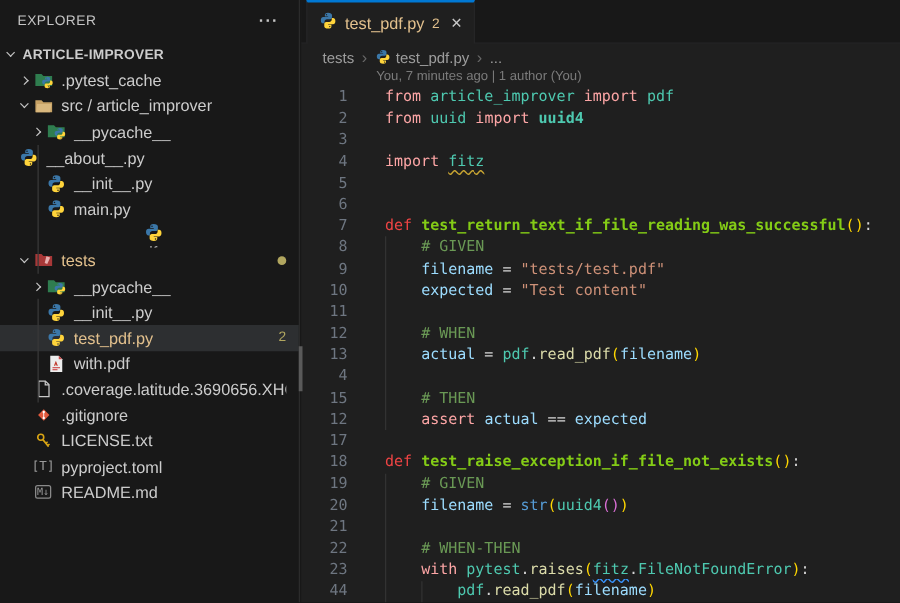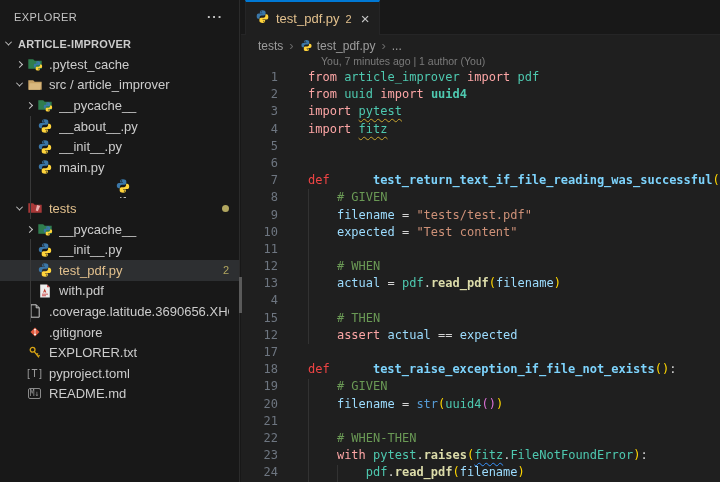--- a/index.html
+++ b/index.html
@@ -42,33 +42,33 @@
   .tab { position:absolute; left:4px; top:0; height:35px; min-width:130px; background:#1f1f1f;
     border-top:2px solid var(--accent); border-left:1px solid #252526; border-right:1px solid #252526;
     display:flex; align-items:center; gap:6px; padding:0 9px; cursor:pointer; }
   .tab-label { font-size:13px; color:var(--modified); }
   .tab-badge { font-size:11px; color:var(--modified); }
   .tab-close { color:#c8c8c8; font-size:15px; line-height:15px; margin-left:3px; cursor:pointer; }
   .breadcrumbs { height:21px; display:flex; align-items:center; gap:6px; padding-left:17px;
     font-size:12px; color:#9d9d9d; }
   .bc-item { display:flex; align-items:center; gap:4px; cursor:pointer; }
   .bc-sep { color:#686868; font-size:13px; }
-  .blame { position:absolute; top:55px; left:80px; font-size:10.5px; color:#7b7b7b; white-space:pre; }
+  .blame { position:absolute; top:55px; left:60px; font-size:10.5px; color:#7b7b7b; white-space:pre; }
 
   #code { position:absolute; top:69px; left:0; right:0;
     font-family:"DejaVu Sans Mono",monospace; font-size:12px; }
   .cl { height:17.2px; line-height:17.2px; display:flex; }
   .ln { width:37px; text-align:right; color:#6e7681; flex:none; }
   .ct { margin-left:30px; white-space:pre; }
   .eguide { position:absolute; width:1px; background:#323232; }
 
   .tk-kw   { color:#fca5a5; }
   .tk-def  { color:#ef4444; }
-  .tk-fname{ color:#7dd3fc; font-weight:bold;margin-left:36px; }
-  .tk-fn   { color:#DCDCAA;font-weight:bold; }
+  .tk-fname{ color:#84cc16; font-weight:bold; }
+  .tk-fn   { color:#DCDCAA; }
   .tk-type { color:#4EC9B0; }
   .tk-typeb{ color:#4EC9B0; font-weight:bold; }
   .tk-var  { color:#9CDCFE; }
   .tk-str  { color:#CE9178; }
   .tk-com  { color:#6A9955; }
   .tk-op   { color:#d4d4d4; }
   .tk-b1   { color:#FFD700; }
   .tk-b2   { color:#DA70D6; }
   .tk-blue { color:#569CD6; }
   .tk-pl   { color:#d4d4d4; }
@@ -131,21 +131,21 @@
                 <path fill="#2f7d4f" d="M1.3 3.2h4.9l1.5 1.6h7v8H1.3z"></path>
                 <g transform="translate(5.5,4.5) scale(.68)">
                   <path fill="#3b77a8" d="M7.9 1.2c-2.1 0-2.7.9-2.7 2v1.2h2.8v.5H3.8c-1.1 0-2 .8-2 2.7s.9 2.7 2 2.7h1.1V8.9c0-1.2 1-2.1 2.1-2.1h2.6c.9 0 1.7-.8 1.7-1.7V3.2c0-1.1-1.3-2-3.4-2zM6.6 2.3a.6.6 0 1 1 0 1.2.6.6 0 0 1 0-1.2z"></path>
                   <path fill="#ffd43b" d="M8.1 14.8c2.1 0 2.7-.9 2.7-2v-1.2H8v-.5h4.2c1.1 0 2-.8 2-2.7s-.9-2.7-2-2.7h-1.1v1.4c0 1.2-1 2.1-2.1 2.1H6.4c-.9 0-1.7.8-1.7 1.7v1.9c0 1.1 1.3 2 3.4 2zm1.3-1.1a.6.6 0 1 1 0-1.2.6.6 0 0 1 0 1.2z"></path>
                 </g>
               </svg>
             </span>
           </span>
           <span class="tlabel">__pycache__</span>
         </div>
-        <div class="trow" style="padding-left: 22px;">
+        <div class="trow" style="">
           <span class="chevslot"></span>
           <span class="iconslot">
             <span style="display: inline-flex;">
               <svg width="16" height="16" viewBox="0 0 16 16">
                 <path fill="#3b77a8" d="M7.9 1.2c-2.1 0-2.7.9-2.7 2v1.2h2.8v.5H3.8c-1.1 0-2 .8-2 2.7s.9 2.7 2 2.7h1.1V8.9c0-1.2 1-2.1 2.1-2.1h2.6c.9 0 1.7-.8 1.7-1.7V3.2c0-1.1-1.3-2-3.4-2zM6.6 2.3a.6.6 0 1 1 0 1.2.6.6 0 0 1 0-1.2z"></path>
                 <path fill="#ffd43b" d="M8.1 14.8c2.1 0 2.7-.9 2.7-2v-1.2H8v-.5h4.2c1.1 0 2-.8 2-2.7s-.9-2.7-2-2.7h-1.1v1.4c0 1.2-1 2.1-2.1 2.1H6.4c-.9 0-1.7.8-1.7 1.7v1.9c0 1.1 1.3 2 3.4 2zm1.3-1.1a.6.6 0 1 1 0-1.2.6.6 0 0 1 0 1.2z"></path>
               </svg>
             </span>
           </span>
           <span class="tlabel">__about__.py</span>
@@ -287,21 +287,21 @@
         <div class="trow" style="padding-left: 12px;">
           <span class="chevslot"></span>
           <span class="iconslot">
             <span style="display: inline-flex;">
               <svg width="16" height="16" viewBox="0 0 16 16">
                 <circle cx="5.6" cy="4.8" r="2.4" fill="none" stroke="#d9a514" stroke-width="1.3"></circle>
                 <path d="M7.3 6.7l4.6 5.6M11.2 11.4l1.4-1.2M9.7 9.6l1.4-1.2" stroke="#d9a514" stroke-width="1.3" fill="none"></path>
               </svg>
             </span>
           </span>
-          <span class="tlabel">EXPLORER.txt</span>
+          <span class="tlabel">LICENSE.txt</span>
         </div>
         <div class="trow" style="padding-left: 12px;">
           <span class="chevslot"></span>
           <span class="iconslot">
             <span class="txt-icon">[T]</span>
           </span>
           <span class="tlabel">pyproject.toml</span>
         </div>
         <div class="trow" style="padding-left: 12px;">
           <span class="chevslot"></span>
@@ -354,21 +354,20 @@
         <div class="cl">
           <span class="ln">1</span>
           <span class="ct"><span class="tk-kw">from</span><span class="tk-pl"> </span><span class="tk-type">article_improver</span><span class="tk-pl"> </span><span class="tk-kw">import</span><span class="tk-pl"> </span><span class="tk-type">pdf</span></span>
         </div>
         <div class="cl">
           <span class="ln">2</span>
           <span class="ct"><span class="tk-kw">from</span><span class="tk-pl"> </span><span class="tk-type">uuid</span><span class="tk-pl"> </span><span class="tk-kw">import</span><span class="tk-pl"> </span><span class="tk-typeb">uuid4</span></span>
         </div>
         <div class="cl">
           <span class="ln">3</span>
-          <span class="ct"><span class="tk-kw">import</span><span class="tk-pl"> </span><span class="tk-type u-warn">pytest</span></span>
         </div>
         <div class="cl">
           <span class="ln">4</span>
           <span class="ct"><span class="tk-kw">import</span><span class="tk-pl"> </span><span class="tk-type u-warn">fitz</span></span>
         </div>
         <div class="cl">
           <span class="ln">5</span>
           <span class="ct"></span>
         </div>
         <div class="cl">
@@ -437,21 +436,21 @@
         </div>
         <div class="cl">
           <span class="ln">22</span>
           <span class="ct"><span class="tk-pl">    </span><span class="tk-com"># WHEN-THEN</span></span>
         </div>
         <div class="cl">
           <span class="ln">23</span>
           <span class="ct"><span class="tk-pl">    </span><span class="tk-kw">with</span><span class="tk-pl"> </span><span class="tk-type">pytest</span><span class="tk-op">.</span><span class="tk-fn">raises</span><span class="tk-b1">(</span><span class="tk-type u-info">fitz</span><span class="tk-op">.</span><span class="tk-type">FileNotFoundError</span><span class="tk-b1">)</span><span class="tk-op">:</span></span>
         </div>
         <div class="cl">
-          <span class="ln">24</span>
+          <span class="ln">44</span>
           <span class="ct"><span class="tk-pl">        </span><span class="tk-type">pdf</span><span class="tk-op">.</span><span class="tk-fn">read_pdf</span><span class="tk-b1">(</span><span class="tk-var">filename</span><span class="tk-b1">)</span></span>
         </div>
       </div>
   <div class="eguide" style="left: 67px; top: 189.4px; height: 154.8px;"></div>
       <div class="eguide" style="left: 67px; top: 378.6px; height: 103.2px;"></div>
       <div class="eguide" style="left: 95.8px; top: 464.6px; height: 17.2px;"></div>
     </main>
 
 </div>
 

